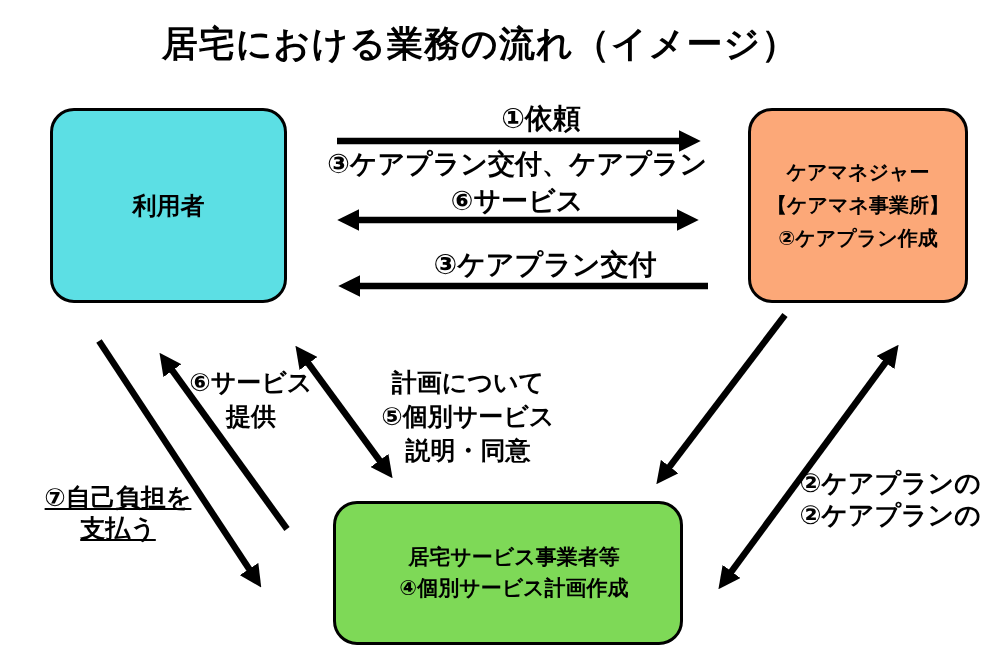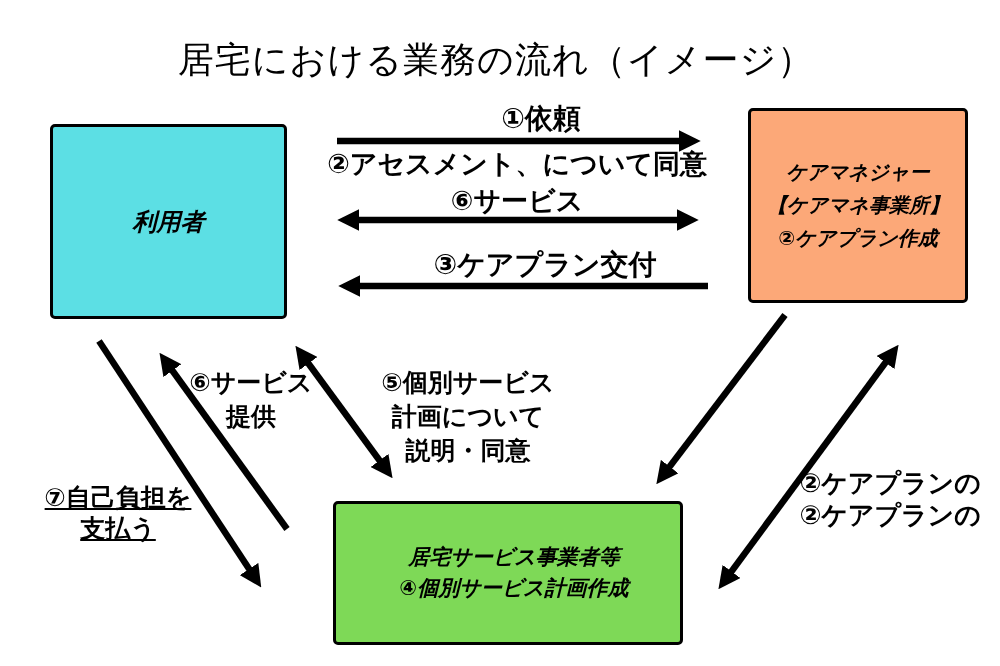--- a/index.html
+++ b/index.html
@@ -14,48 +14,47 @@
     background: #ffffff;
     overflow: hidden;
     font-family: "DejaVu Sans", sans-serif;
     color: #000000;
   }
   .title {
     position: absolute;
     left: 480px;
     top: 20px;
     transform: translateX(-50%);
-    margin: 16px;
+    margin: 0;
     font-size: 36px;
-    font-weight: 400;
+    font-weight: 700;
     white-space: nowrap;
     letter-spacing: 1px;
   }
   .arrow-layer {
     position: absolute;
     left: 0;
     top: 0;
   }
   .arrow-layer line {
     stroke: #000000;
     stroke-width: 6.5;
   }
   .node {
     position: absolute;
     box-sizing: border-box;
     border: 3.5px solid #000000;
-    border-radius: 5px;
+    border-radius: 24px;
     display: flex;
     flex-direction: column;
     align-items: center;
     justify-content: center;
     text-align: center;
     font-weight: bold;
     white-space: nowrap;
-    font-style: italic;
   }
   .node-user {
     left: 50px;  top: 108px;
     width: 237px; height: 195px;
     font-size: 24px;
   }
   .node-caremanager {
     left: 748px; top: 108px;
     width: 220px; height: 195px;
     font-size: 20px;
@@ -99,56 +98,56 @@
     <line x1="708" y1="286" x2="346" y2="286" marker-end="url(#ah)"></line>
     <line x1="785" y1="315" x2="661" y2="478" marker-end="url(#ah)"></line>
     <line x1="894" y1="351" x2="723" y2="583" marker-start="url(#ah)" marker-end="url(#ah)"></line>
     <line x1="300" y1="352" x2="388" y2="472" marker-start="url(#ah)" marker-end="url(#ah)"></line>
     <line x1="287" y1="529" x2="164" y2="359" marker-end="url(#ah)"></line>
     <line x1="99" y1="341" x2="257" y2="581" marker-end="url(#ah)"></line>
   </svg>
 
   <h1 class="title">居宅における業務の流れ（イメージ）</h1>
 
-  <div class="node node-user" style="background-color: rgb(92, 223, 228); margin-top: 16px;">
+  <div class="node node-user" style="background-color: rgb(92, 223, 228);">
     <div>利用者</div>
   </div>
 
   <div class="node node-caremanager" style="background-color: rgb(252, 168, 120);">
     <div>ケアマネジャー</div>
     <div>【ケアマネ事業所】</div>
     <div>②ケアプラン作成</div>
   </div>
 
   <div class="node node-provider" style="background-color: rgb(126, 217, 87); padding-left: 12px;">
     <div>居宅サービス事業者等</div>
     <div>④個別サービス計画作成</div>
   </div>
 
   <div class="lbl lbl-request">
     <div>①依頼</div>
   </div>
 
   <div class="lbl lbl-assessment">
-    <div>②アセスメント、について同意</div>
+    <div>③ケアプラン交付、ケアプラン</div>
     <div>⑥サービス</div>
   </div>
 
   <div class="lbl lbl-careplan-deliver">
     <div>③ケアプラン交付</div>
   </div>
 
   <div class="lbl lbl-service">
     <div>⑥サービス</div>
     <div>提供</div>
   </div>
 
   <div class="lbl lbl-individual-plan">
+    <div>計画について</div>
     <div>⑤個別サービス</div>
-    <div>計画について</div>
     <div>説明・同意</div>
   </div>
 
   <div class="lbl lbl-self-pay">
     <div>⑦自己負担を</div>
     <div>支払う</div>
   </div>
 
 
   <div class="lbl lbl-adjust">

